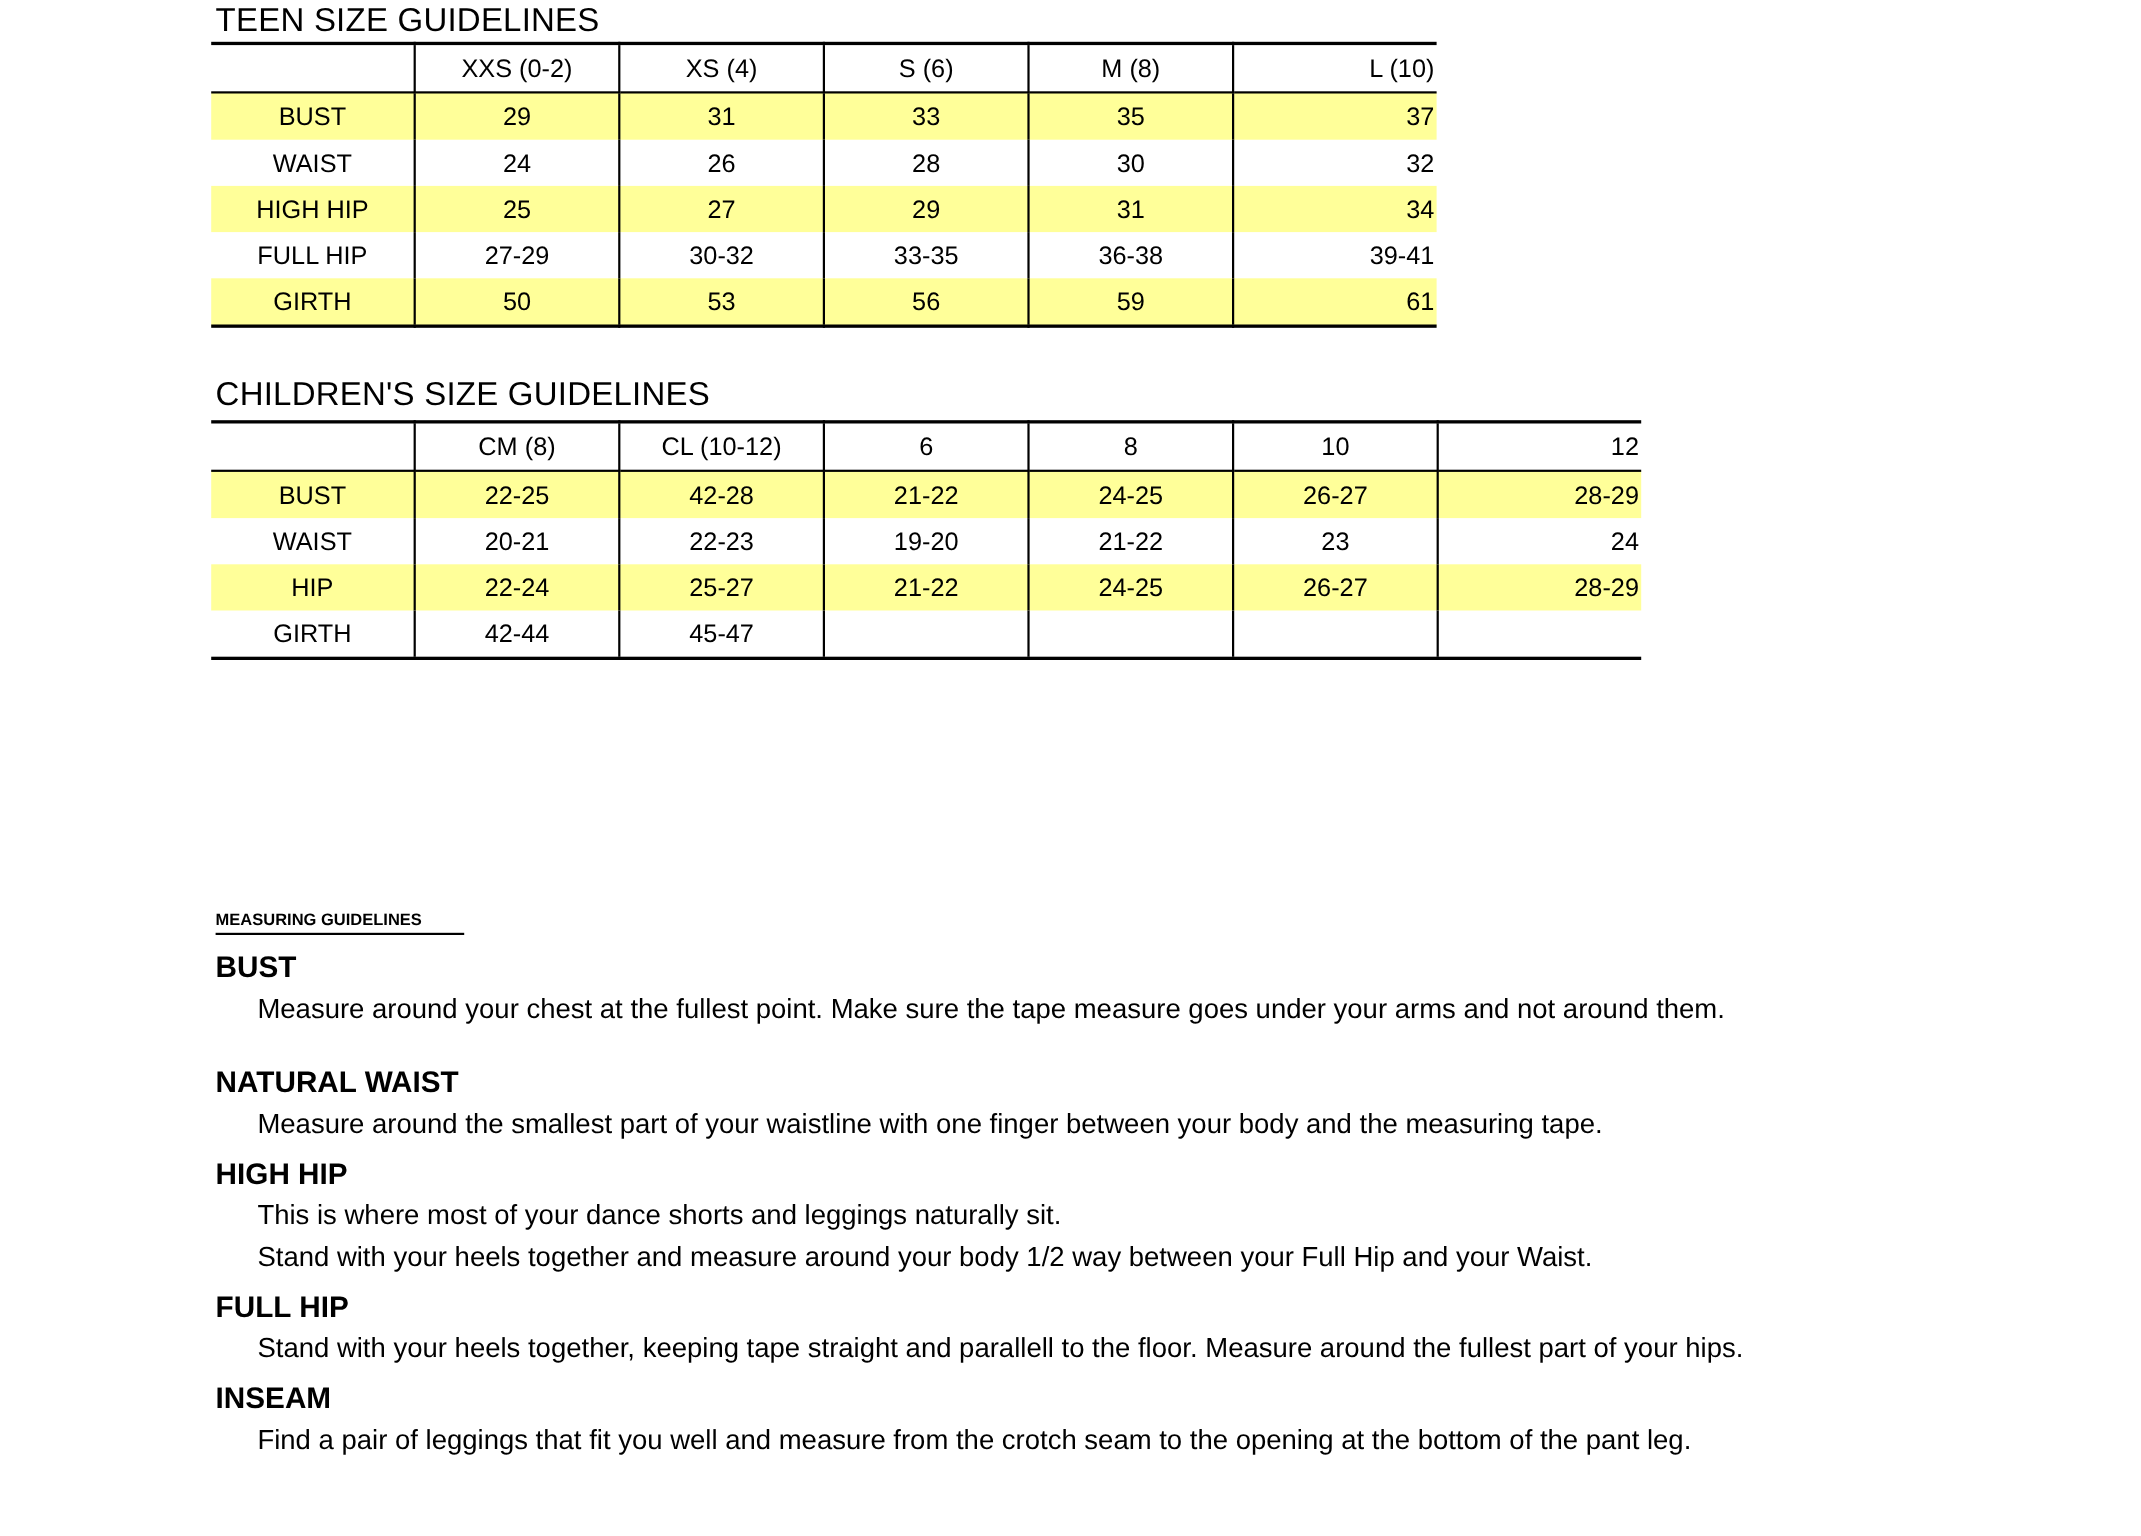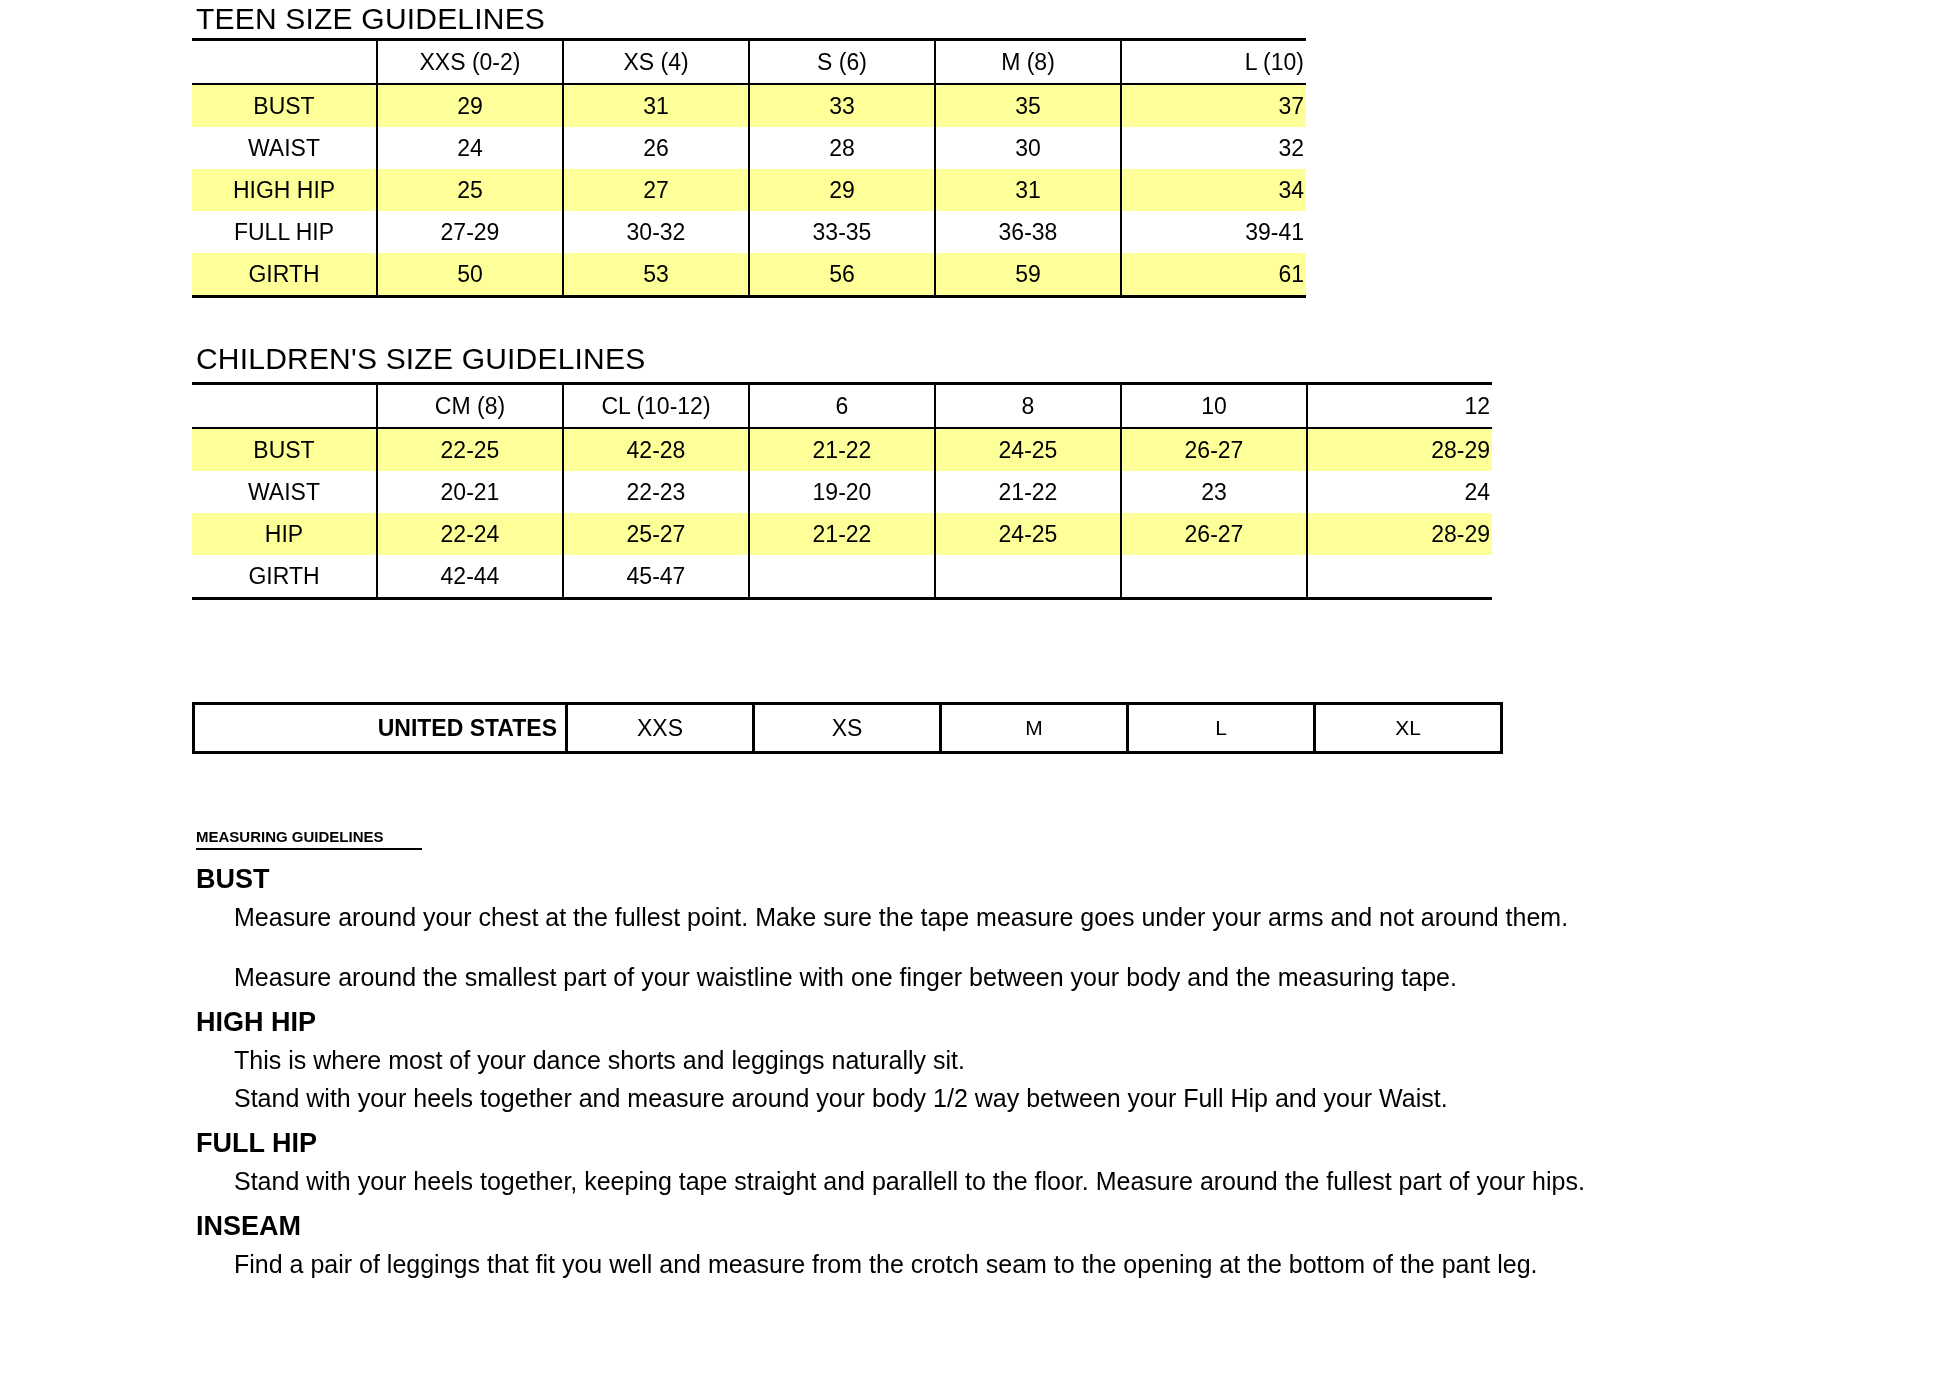--- a/index.html
+++ b/index.html
@@ -254,39 +254,32 @@
         <td></td>
         <td></td>
         <td></td>
         <td></td>
       </tr>
     </tbody>
   </table>
 
   <table id="conv-table">
     <tbody>
-      <tr class="first">
-        <td class="conv-label">UNITED STATES</td>
-        <td>XXS</td>
-        <td>XS</td>
-        <td class="small">M</td>
-        <td class="small">L</td>
-        <td class="small">XL</td>
-      </tr>
     </tbody>
   </table>
 
   <div id="measure-block">
     <div class="mg-header">MEASURING GUIDELINES</div>
 
     <div class="mg-term">BUST</div>
     <div class="mg-text">Measure around your chest at the fullest point. Make sure the tape measure goes under your arms and not around them.</div>
 
     <div class="mg-gap"></div>
 
+    <div class="mg-term">NATURAL WAIST</div>
     <div class="mg-text">Measure around the smallest part of your waistline with one finger between your body and the measuring tape.</div>
 
     <div class="mg-term">HIGH HIP</div>
     <div class="mg-text">This is where most of your dance shorts and leggings naturally sit.</div>
     <div class="mg-text">Stand with your heels together and measure around your body 1/2 way between your Full Hip and your Waist.</div>
 
     <div class="mg-term">FULL HIP</div>
     <div class="mg-text">Stand with your heels together, keeping tape straight and parallell to the floor. Measure around the fullest part of your hips.</div>
 
     <div class="mg-term">INSEAM</div>

